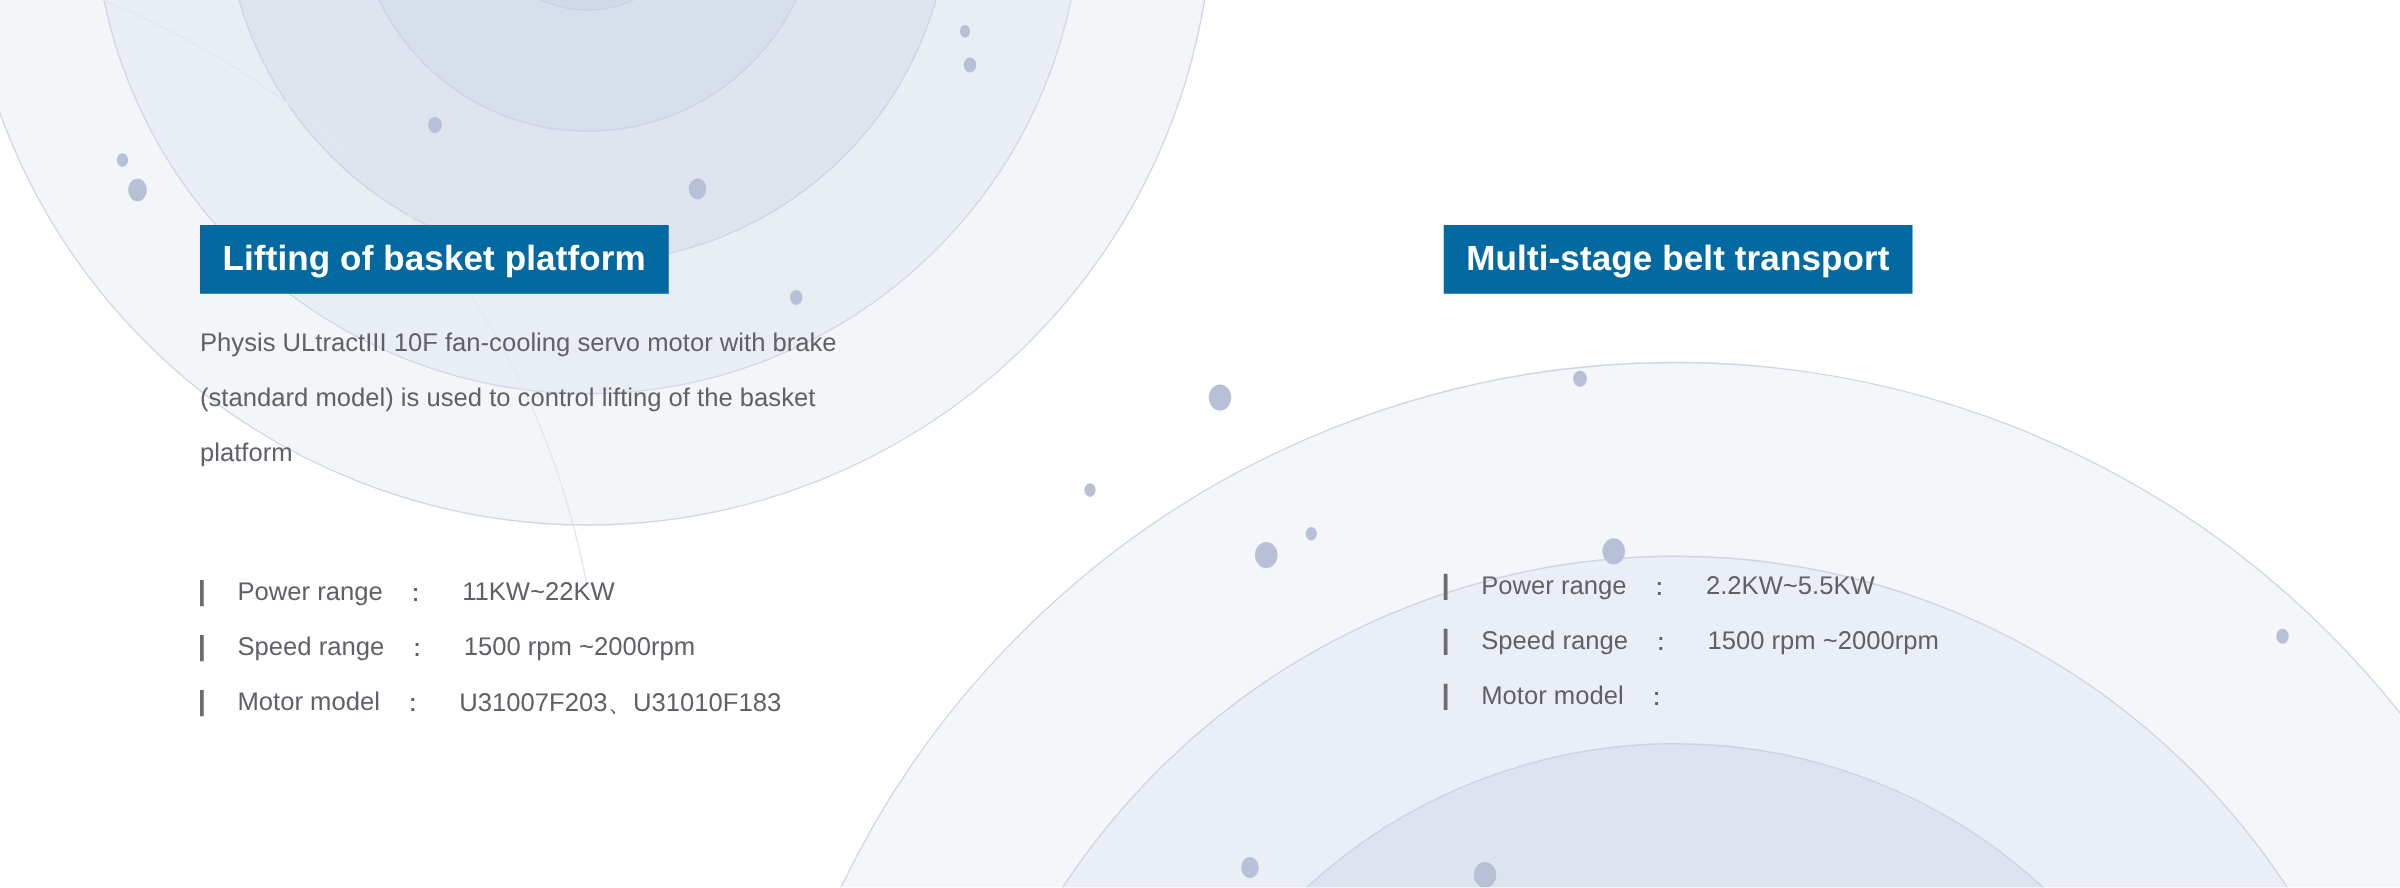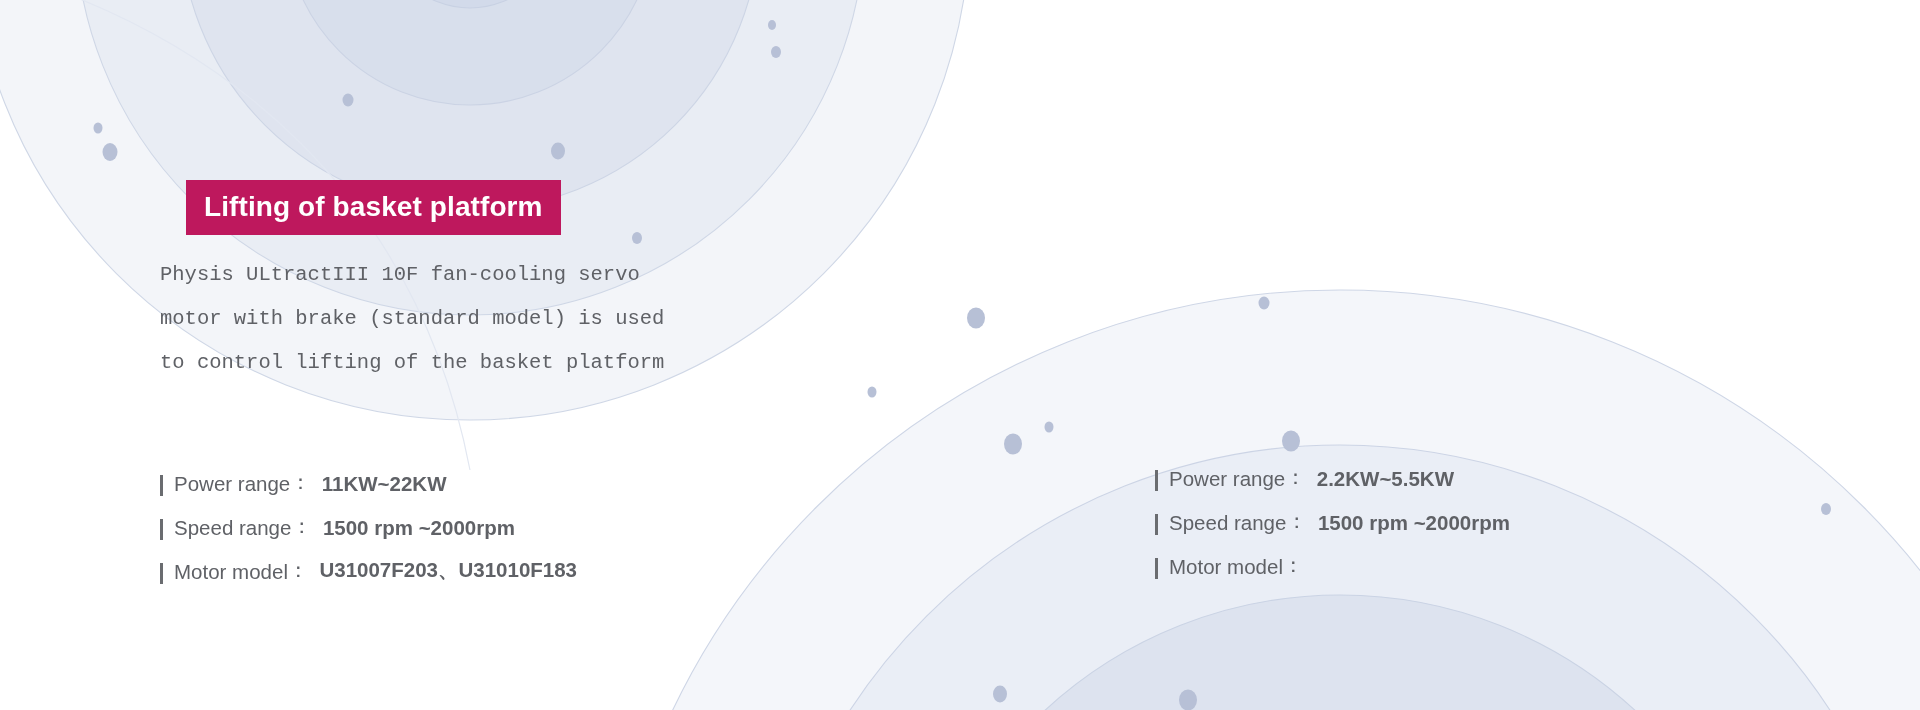--- a/index.html
+++ b/index.html
@@ -39,78 +39,77 @@
   .col {
     position: relative;
     flex: 0 0 auto;
   }
   .col-left  { width: 835px; padding-left: 160px; }
   .col-right { width: 1085px; padding-left: 160px; }
 
   
   .banner {
     display: inline-block;
-    background: #be185d;
+    background: #0369a1;
     color: #ffffff;
     font-size: 28px;
     font-weight: 700;
     letter-spacing: 0.1px;
     line-height: 1;
     padding: 13px 18px 14px 18px;
     white-space: nowrap;
     position: absolute;
     top: 157px;
-    margin-left: 26px;
   }
   .col-left  .banner { left: 160px; }
   .col-right .banner { left: 160px; }
 
   
   .desc {
     position: absolute;
     top: 253px;
     font-size: 20.5px;
     line-height: 44px;
     color: #5f6166;
     font-weight: 400;
     margin: 0;
-    font-family: Liberation Mono, monospace;
   }
   .col-left  .desc { left: 160px; width: 530px; }
   .col-right .desc { left: 160px; width: 700px; }
 
   
   .specs {
     position: absolute;
     list-style: none;
     margin: 0;
     padding: 0;
   }
   .col-left  .specs { left: 160px; top: 452px; }
   .col-right .specs { left: 160px; top: 447px; }
 
   .spec-row {
     display: flex;
-    align-items: flex-end;
+    align-items: center;
     height: 44px;
     font-size: 20.5px;
     color: #5f6166;
     white-space: nowrap;
+    gap: 16px;
   }
   .spec-bar {
     display: inline-block;
     width: 3px;
     height: 21px;
     background: #6a6c70;
     margin-right: 11px;
     flex: 0 0 auto;
   }
   .spec-label { color: #5f6166; }
   .spec-sep   { color: #5f6166; padding: 0 2px 0 0; }
-  .spec-value { color: #5f6166; padding-left: 9px; font-weight: bold; }
+  .spec-value { color: #5f6166; padding-left: 9px; }
 </style>
 </head>
 <body>
 
 <div class="stage">
 
   <svg class="bg-layer" viewBox="0 0 1920 710" width="1920" height="710" xmlns="http://www.w3.org/2000/svg" aria-hidden="true">
     <defs>
       <clipPath id="clipStage">
           <rect x="0" y="0" width="1920" height="710"></rect>
@@ -184,20 +183,21 @@
         <li class="spec-row">
           <span class="spec-bar"></span>
           <span class="spec-label">Motor model</span>
           <span class="spec-sep">：</span>
           <span class="spec-value">U31007F203、U31010F183</span>
         </li>
       </ul>
     </section>
 
     <section class="col col-right">
+      <h2 class="banner">Multi-stage belt transport</h2>
 
 
       <ul class="specs">
         <li class="spec-row">
           <span class="spec-bar"></span>
           <span class="spec-label">Power range</span>
           <span class="spec-sep">：</span>
           <span class="spec-value">2.2KW~5.5KW</span>
         </li>
         <li class="spec-row">

